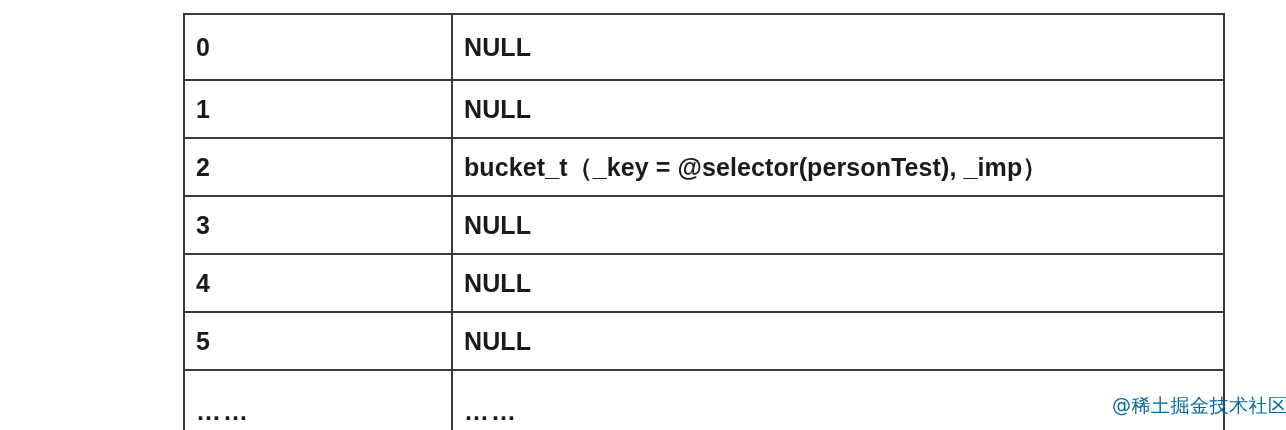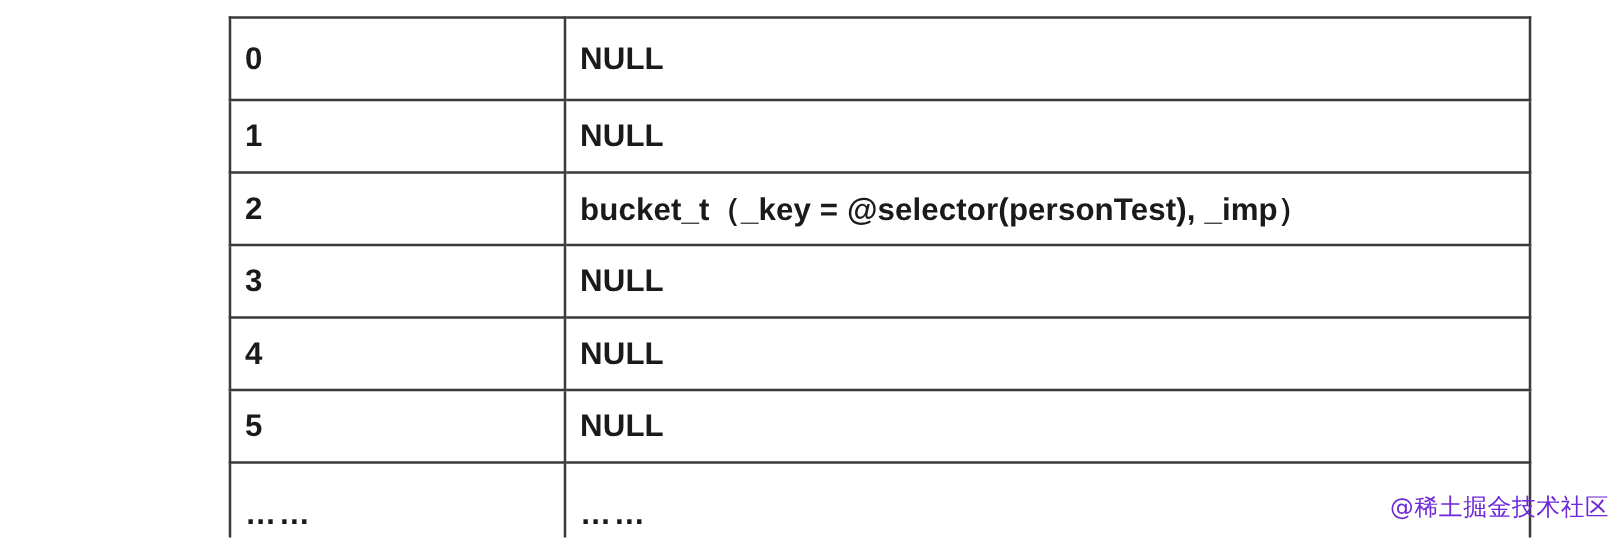--- a/index.html
+++ b/index.html
@@ -69,21 +69,21 @@
     padding-bottom: 9px;
     font-size: 25px;
     letter-spacing: 2px;
   }
 
   #watermark {
     position: absolute;
     left: 1112px;
     top: 393px;
     font-size: 19px;
-    color: #6d28d9;
+    color: #0369a1;
     font-weight: normal;
     letter-spacing: 0.5px;
     white-space: nowrap;
     font-family: "DejaVu Sans", "Liberation Sans", sans-serif;
   }
 </style>
 </head>
 <body>
 
 <div id="bucket-table-wrap">

